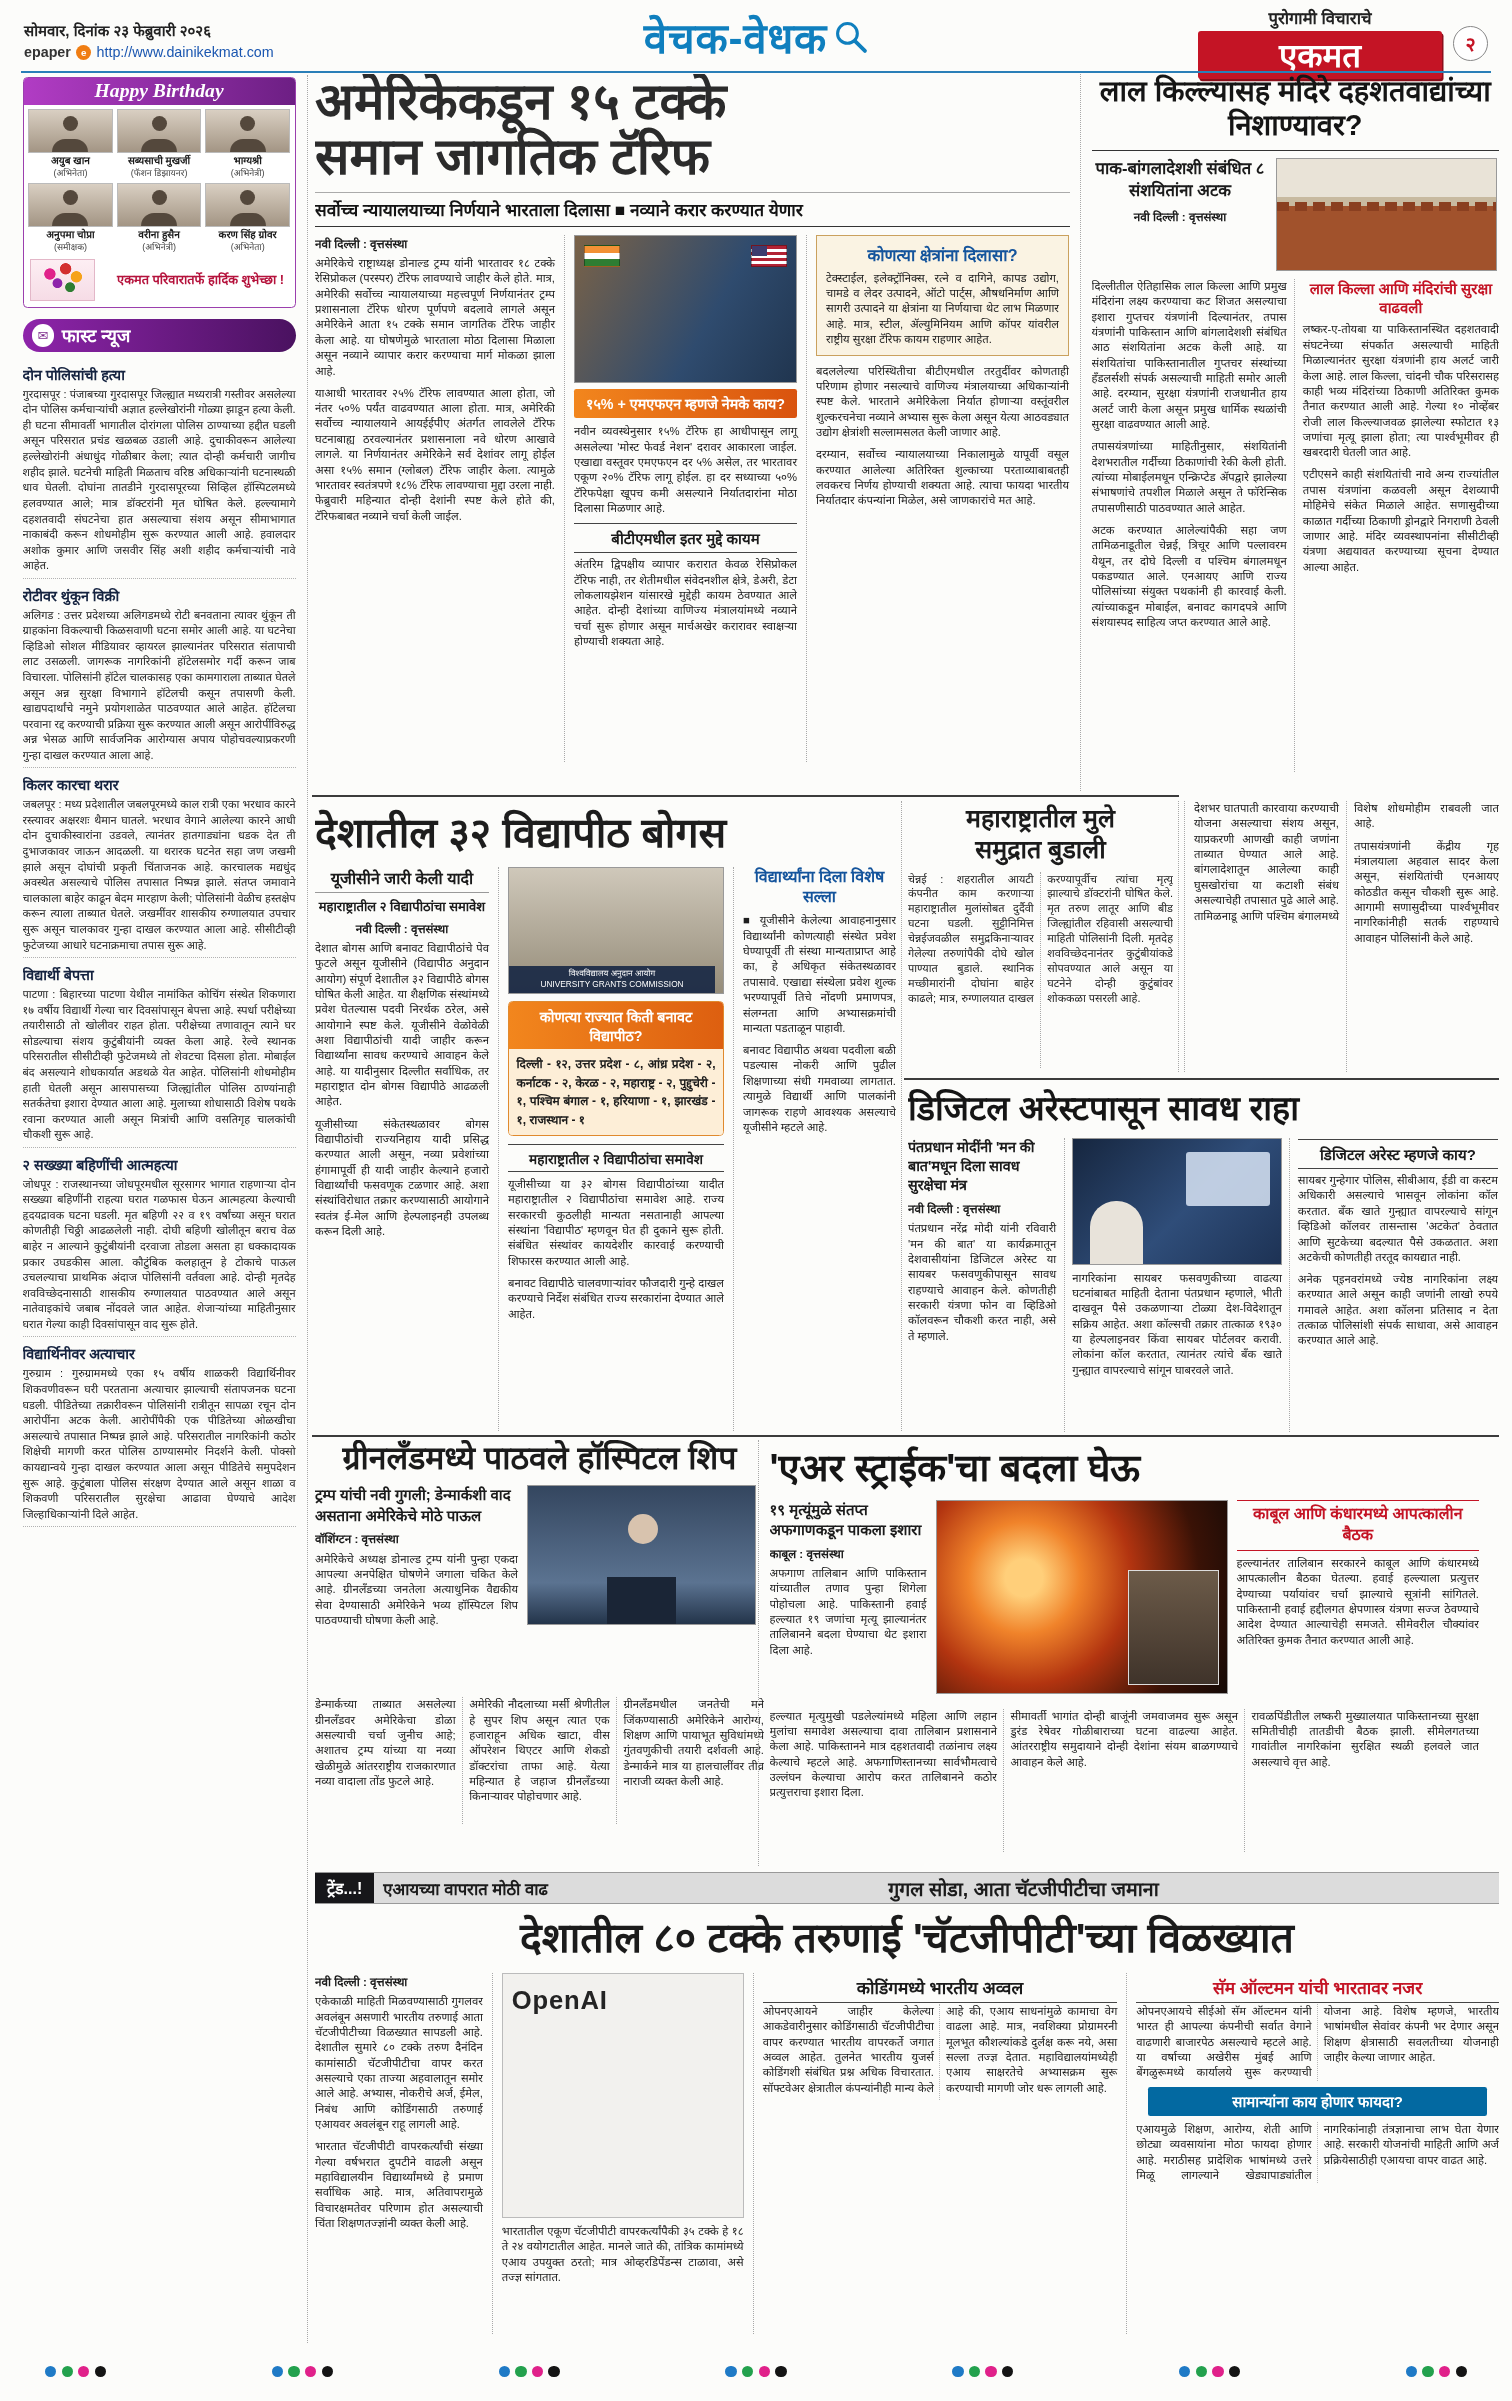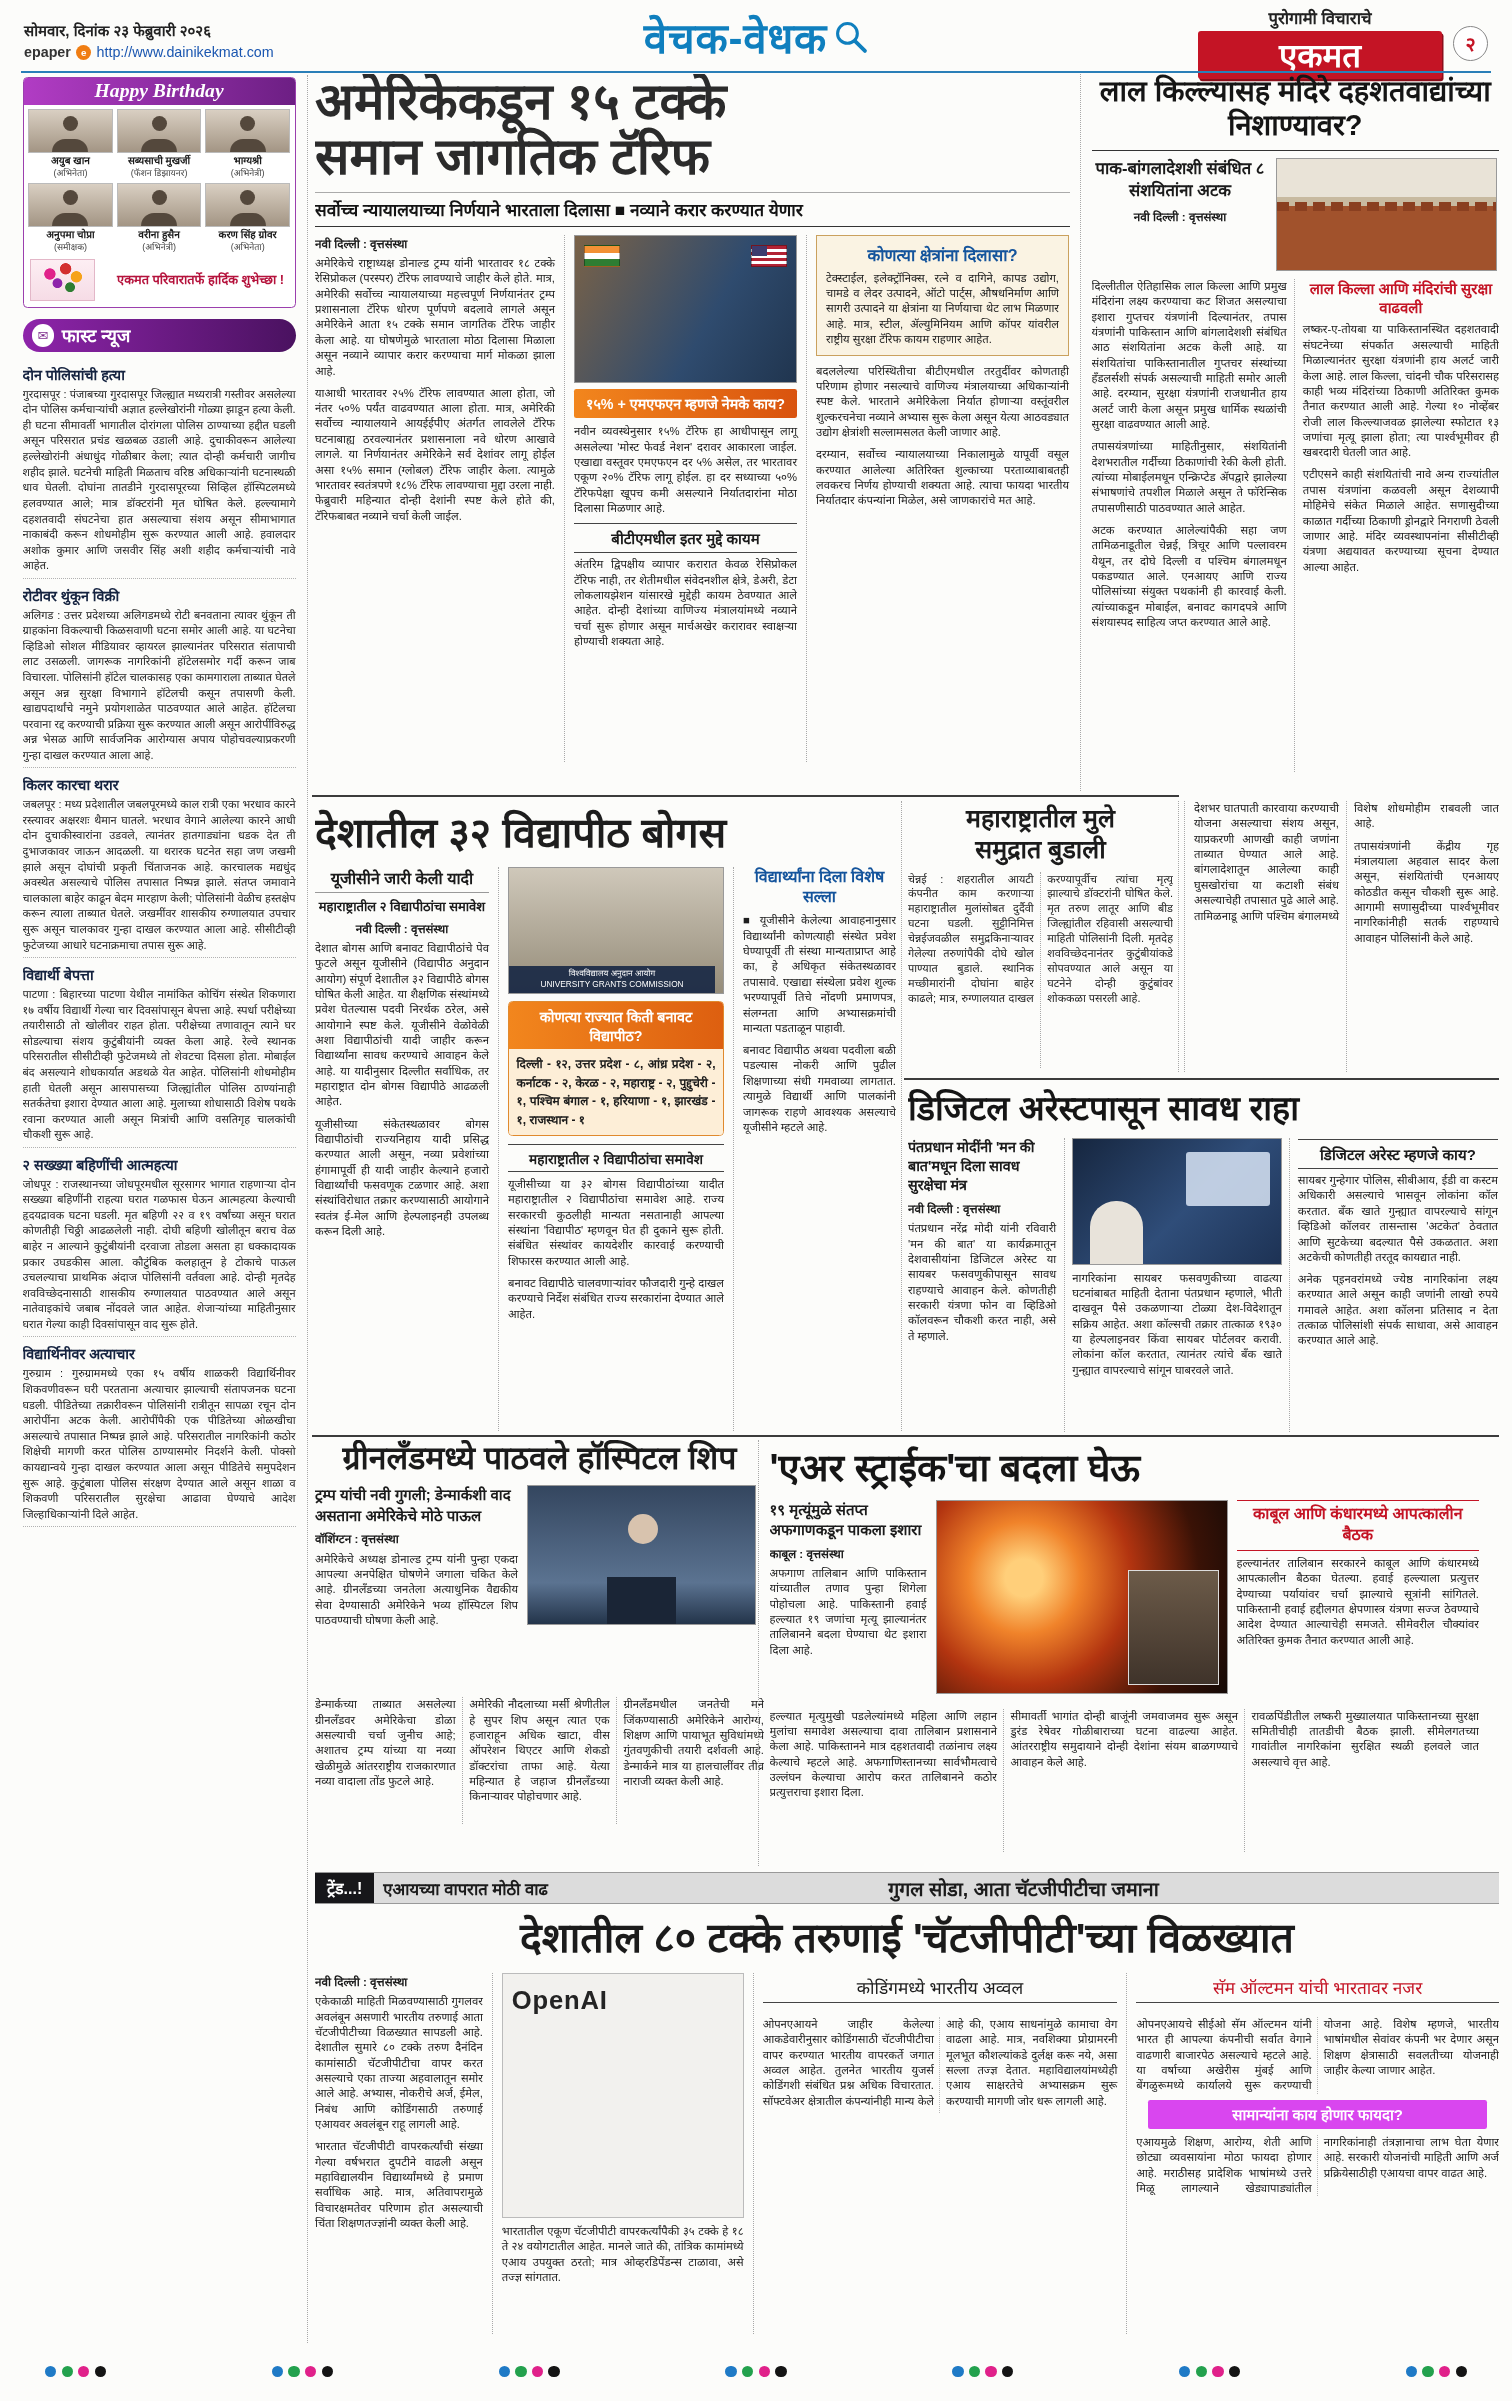--- a/index.html
+++ b/index.html
@@ -139,24 +139,24 @@
 .cgA{width:178px;padding-right:9px;border-right:0.8px dotted #a8a8a8}
 .cgB{width:261px;padding:0 9px;border-right:0.8px dotted #a8a8a8}
 .cgC{width:374px;padding:0 9px;border-right:0.8px dotted #a8a8a8}
 .cgD{width:372px;padding-left:9px}
 .cg-photo{height:245px;background:#f2f1ee;border:0.8px solid #bbb}
 .cg-open{position:absolute;left:9px;top:12px;font-size:25.6px;font-weight:bold;color:#242424;letter-spacing:0.8px}
 .cg-phone{position:absolute;right:12px;top:27px;width:113px;height:194px;background:#0d0d0d;border-radius:15px;border:2.3px solid #333;display:flex;flex-direction:column;align-items:center;justify-content:center;gap:9px}
 .cg-knot{width:50px;height:50px;border-radius:50%;border:5.3px solid #fff;position:relative}
 .cg-knot::after{content:"";position:absolute;left:50%;top:50%;width:12px;height:12px;margin:-6px 0 0 -6px;border-radius:50%;background:#fff}
 .cg-label{color:#fff;font-size:13.6px;font-weight:bold}
-.ct{font-size:17.3px;font-weight:normal;text-align:center;padding:3px 0;margin-bottom:14px;border-bottom:1.1px solid #444}
+.ct{font-size:17.3px;font-weight:bold;text-align:center;padding:3px 0;margin-bottom:1px;border-bottom:1.1px solid #444}
 .ct.red{color:#c41425}
 .c2{column-count:2;column-gap:12px;column-rule:0.8px dotted #b8b8b8}
-.bnr{background:#d946ef;color:#fff;font-size:15px;font-weight:bold;text-align:center;padding:4.5px 3px;margin:6px 12px;border-radius:2.3px}
+.bnr{background:#0369a1;color:#fff;font-size:15px;font-weight:bold;text-align:center;padding:4.5px 3px;margin:6px 12px;border-radius:2.3px}
 
 .foot{left:45px;top:2366px;width:1422px;display:flex;justify-content:space-between}
 .dotset{display:flex;gap:5.3px}
 .dot{width:11.3px;height:11.3px;border-radius:50%}
 .d1{background:#1f7ac6}.d2{background:#23a14d}.d3{background:#e0218a}.d4{background:#141414}
 </style>
 </head>
 <body>
 
 <header>

